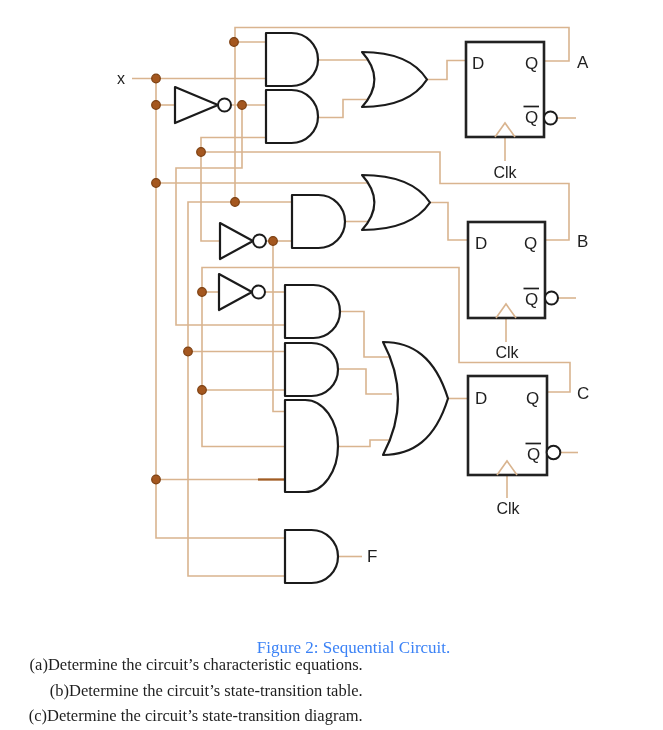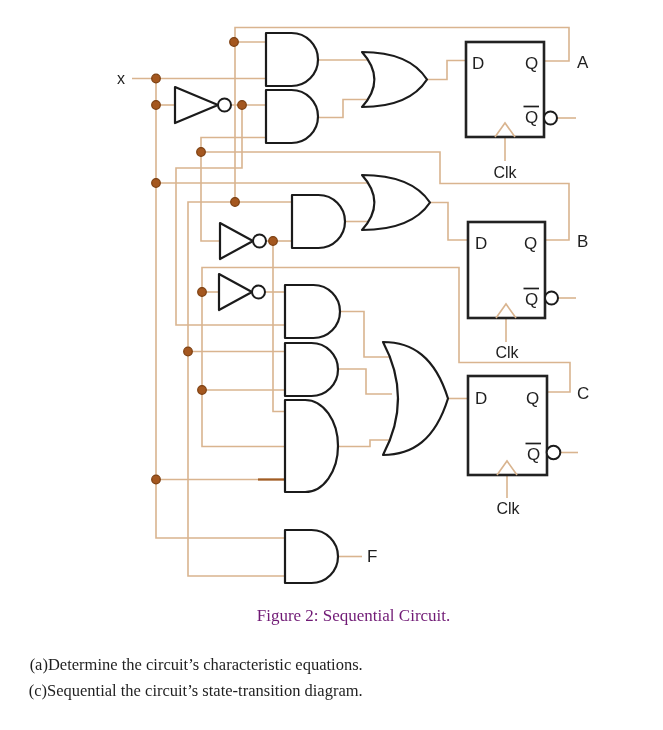--- a/index.html
+++ b/index.html
@@ -1,21 +1,21 @@
 <!DOCTYPE html>
 <html><head>
 <meta charset="utf-8">
 <style>
   html,body{margin:0;padding:0;background:#fff;}
   .page{position:relative;width:663px;height:730px;background:#fff;overflow:hidden;
         font-family:"Liberation Sans",sans-serif;}
   svg{position:absolute;left:0;top:0;font-family:"Liberation Sans",sans-serif;}
-  .caption{position:absolute;left:0;right:0;top:606px;text-align:center;
+  .caption{position:absolute;left:0;right:0;top:638px;text-align:center;
            padding-left:44px;box-sizing:border-box;
-           font-family:"Liberation Serif",serif;font-size:17px;color:#701a75;}
+           font-family:"Liberation Serif",serif;font-size:17px;color:#3b82f6;}
   .questions{position:absolute;left:10px;top:652px;
              font-family:"Liberation Serif",serif;font-size:16.5px;color:#1f1f1f;}
   .q{line-height:25.5px;white-space:nowrap;text-align:right;}
   .ql{display:inline-block;width:37px;}
 </style>
 </head>
 <body>
 
 <div class="page">
   <svg width="663" height="600" viewBox="0 0 663 600">
@@ -111,15 +111,16 @@
       <circle cx="273" cy="241" r="4.3" fill="#a4571f" stroke="#7c3f10" stroke-width="1.2"></circle>
       <circle cx="202" cy="292" r="4.3" fill="#a4571f" stroke="#7c3f10" stroke-width="1.2"></circle>
       <circle cx="202" cy="390" r="4.3" fill="#a4571f" stroke="#7c3f10" stroke-width="1.2"></circle>
       <circle cx="188" cy="351.5" r="4.3" fill="#a4571f" stroke="#7c3f10" stroke-width="1.2"></circle>
       <text x="121" y="84" fill="#1f1f1f" font-size="16" text-anchor="middle">x</text>
       <text x="367" y="562" fill="#1f1f1f" font-size="17" text-anchor="start">F</text>
     </svg>
   <div class="caption">Figure 2: Sequential Circuit.</div>
   <div class="questions">
     <div class="q"><span class="ql">(a)</span><span>Determine the circuit’s characteristic equations.</span></div>
-    <div class="q"><span class="ql">(c)</span><span>Sequential the circuit’s state-transition diagram.</span></div>
+    <div class="q"><span class="ql">(b)</span><span>Determine the circuit’s state-transition table.</span></div>
+    <div class="q"><span class="ql">(c)</span><span>Determine the circuit’s state-transition diagram.</span></div>
   </div>
 </div>
 
 </body></html>

